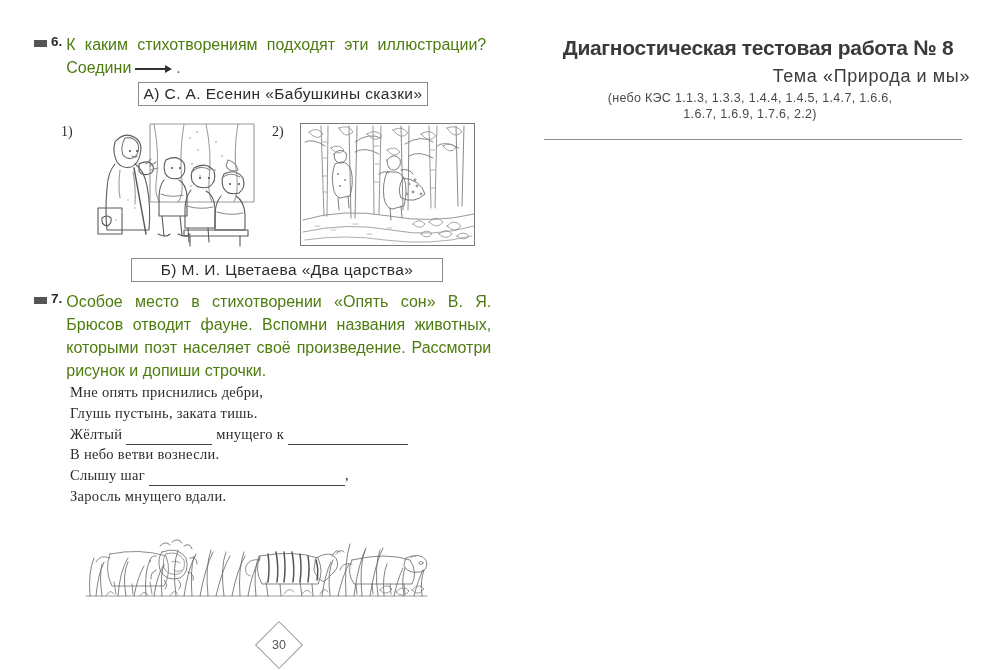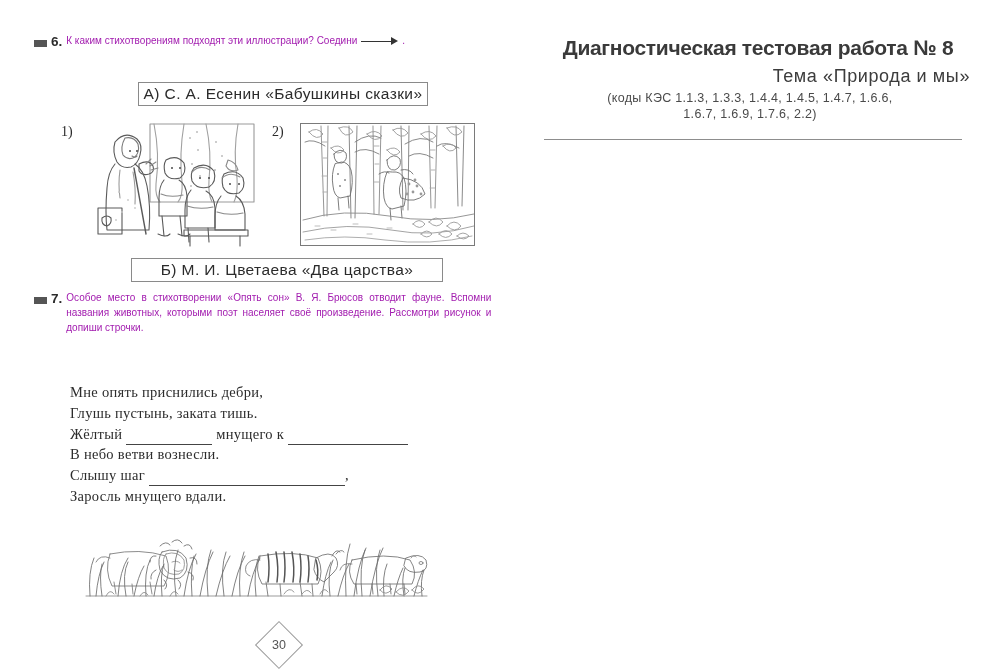--- a/index.html
+++ b/index.html
@@ -42,24 +42,24 @@
   .task-num {
     font-family: "Liberation Sans", sans-serif;
     font-weight: bold;
     font-size: 13.5px;
     margin-right: 4px;
     flex: 0 0 auto;
     line-height: 17px;
   }
   .task-body {
     font-family: "Liberation Sans", sans-serif;
-    font-size: 10px;
-    line-height: 15px;
+    font-size: 16px;
+    line-height: 23px;
     text-align: justify;
-    color: #a21caf;
+    color: #4d7c0f;
   }
 
   
   #task6 { left: 34px; top: 33px; width: 455px; }
   #task6 .task-body { width: 420px; }
 
   .connect-line {
     display: inline-flex;
     align-items: center;
     margin: 0 4px;
@@ -496,18 +496,18 @@
   <div class="pagenum" id="pg-left">
     <span>30</span>
   </div>
 </div>
 
 <div class="page page-right">
 
   <div id="rp-title">Диагностическая тестовая работа № 8</div>
   <div id="rp-theme">Тема  «Природа  и  мы»</div>
   <div id="rp-codes">
-    <div>(коды КЭС 1.1.3, 1.3.3, 1.4.4, 1.4.5, 1.4.7, 1.6.6,</div>
+    <div>(небо КЭС 1.1.3, 1.3.3, 1.4.4, 1.4.5, 1.4.7, 1.6.6,</div>
     <div>1.6.7, 1.6.9, 1.7.6, 2.2)</div>
   </div>
   <div id="rp-rule"></div>
 
 </div>
 
 </body></html>

